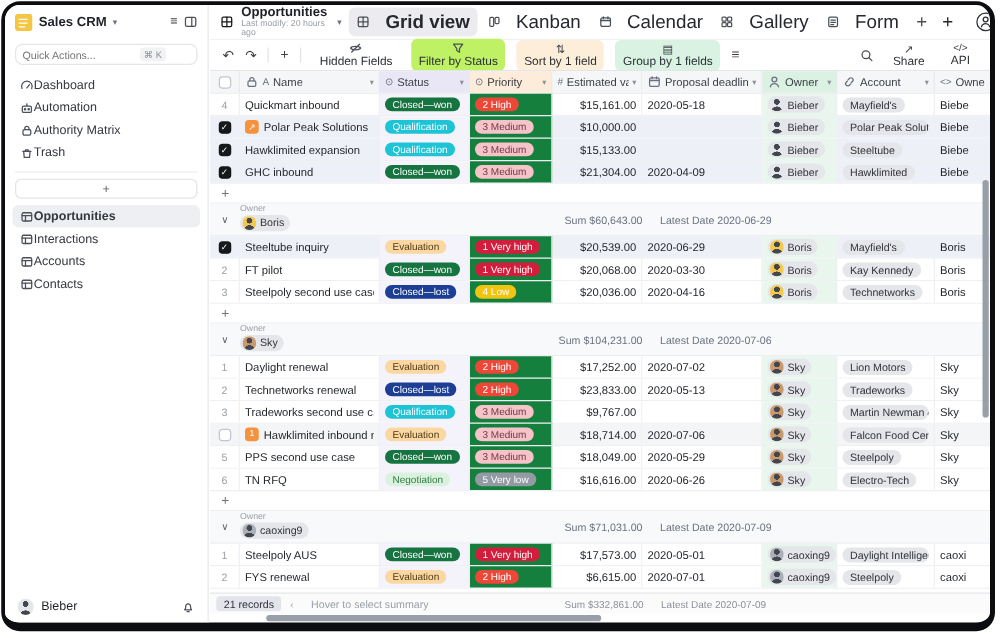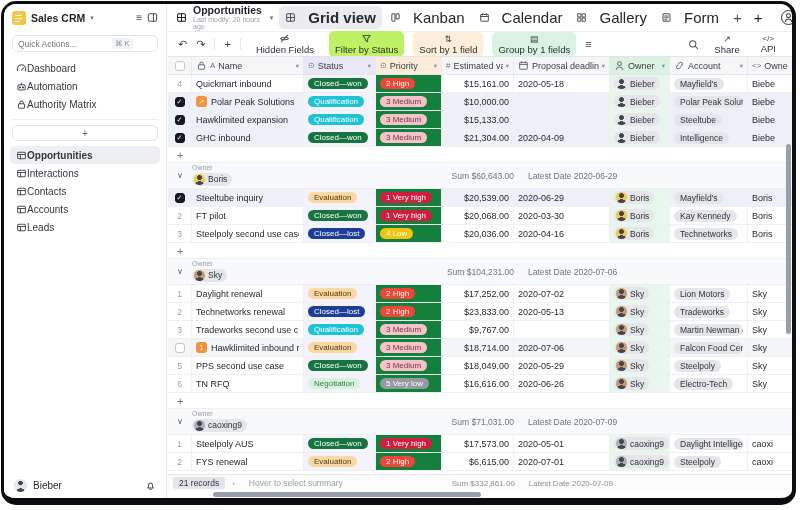--- a/index.html
+++ b/index.html
@@ -180,20 +180,30 @@
         </div>
         <div class="s-item">
           <span class="ic">
             <svg width="11" height="11" viewBox="0 0 12 12" fill="none" stroke="currentColor" stroke-width="1.1" stroke-linecap="round" stroke-linejoin="round">
               <rect x="2.6" y="5.2" width="6.8" height="4.8" rx="1.2"></rect>
               <path d="M4.2 5.2V4a1.8 1.8 0 0 1 3.6 0v1.2"></path>
             </svg>
           </span>
           <span>Authority Matrix</span>
         </div>
+        <div class="s-item">
+          <span class="ic">
+            <svg width="11" height="11" viewBox="0 0 12 12" fill="none" stroke="currentColor" stroke-width="1.1" stroke-linecap="round" stroke-linejoin="round">
+              <path d="M3.2 4.4h5.6l-.5 5.4h-4.6z"></path>
+              <line x1="2.4" y1="4.4" x2="9.6" y2="4.4"></line>
+              <path d="M4.8 4.4V3.2h2.4v1.2"></path>
+            </svg>
+          </span>
+          <span>Trash</span>
+        </div>
       </div>
     <div class="s-div"></div>
     <div class="s-add">+</div>
     <div class="s-group" id="s-tables">
         <div class="s-item active">
           <span class="ic">
             <svg width="11" height="11" viewBox="0 0 12 12" fill="none" stroke="currentColor" stroke-width="1.1" stroke-linecap="round" stroke-linejoin="round">
               <rect x="1.8" y="2.4" width="8.4" height="7.2" rx="1.2"></rect>
               <line x1="1.8" y1="5" x2="10.2" y2="5"></line>
               <line x1="4.8" y1="5" x2="4.8" y2="9.6"></line>
@@ -212,41 +222,31 @@
           <span>Interactions</span>
         </div>
         <div class="s-item">
           <span class="ic">
             <svg width="11" height="11" viewBox="0 0 12 12" fill="none" stroke="currentColor" stroke-width="1.1" stroke-linecap="round" stroke-linejoin="round">
               <rect x="1.8" y="2.4" width="8.4" height="7.2" rx="1.2"></rect>
               <line x1="1.8" y1="5" x2="10.2" y2="5"></line>
               <line x1="4.8" y1="5" x2="4.8" y2="9.6"></line>
             </svg>
           </span>
-          <span>Contacts</span>
-        </div>
-        <div class="s-item">
-          <span class="ic">
-            <svg width="11" height="11" viewBox="0 0 12 12" fill="none" stroke="currentColor" stroke-width="1.1" stroke-linecap="round" stroke-linejoin="round">
-              <rect x="1.8" y="2.4" width="8.4" height="7.2" rx="1.2"></rect>
-              <line x1="1.8" y1="5" x2="10.2" y2="5"></line>
-              <line x1="4.8" y1="5" x2="4.8" y2="9.6"></line>
-            </svg>
-          </span>
           <span>Accounts</span>
         </div>
         <div class="s-item">
           <span class="ic">
             <svg width="11" height="11" viewBox="0 0 12 12" fill="none" stroke="currentColor" stroke-width="1.1" stroke-linecap="round" stroke-linejoin="round">
               <rect x="1.8" y="2.4" width="8.4" height="7.2" rx="1.2"></rect>
               <line x1="1.8" y1="5" x2="10.2" y2="5"></line>
               <line x1="4.8" y1="5" x2="4.8" y2="9.6"></line>
             </svg>
           </span>
-          <span>Leads</span>
+          <span>Contacts</span>
         </div>
       </div>
     <div class="s-user">
       <span class="av" style="--ac:#e3e6ea; width:13px; height:13px;"></span>
       <span>Bieber</span>
       <span class="sp"></span>
       <span class="ic" id="bell-ic">
           <svg width="11" height="11" viewBox="0 0 12 12" fill="none" stroke="currentColor" stroke-width="1.1" stroke-linecap="round" stroke-linejoin="round">
             <path d="M3 8.6h6c-.7-.9-.9-1.9-.9-3A2.1 2.1 0 0 0 6 3.4a2.1 2.1 0 0 0-2.1 2.2c0 1.1-.2 2.1-.9 3z"></path>
             <path d="M5.1 10.2h1.8"></path>
@@ -573,21 +573,21 @@
             </div>
             <div class="c w-val">$21,304.00</div>
             <div class="c w-date">2020-04-09</div>
             <div class="c w-owner t-group">
               <span class="upill">
                 <span class="av" style="--ac:#e3e6ea"></span>
                 <span>Bieber</span>
               </span>
             </div>
             <div class="c w-acct">
-              <span class="gpill">Intelligence</span>
+              <span class="gpill">Hawklimited</span>
             </div>
             <div class="c w-extra">Biebe</div>
           </div>
           <div class="arow">+</div>
           <div class="grow">
             <span class="gchev">∨</span>
             <div class="gowner"><span class="glabel">Owner</span><span class="upill">
                 <span class="av" style="--ac:#f2c94c"></span>
                 <span>Boris</span>
               </span></div>

